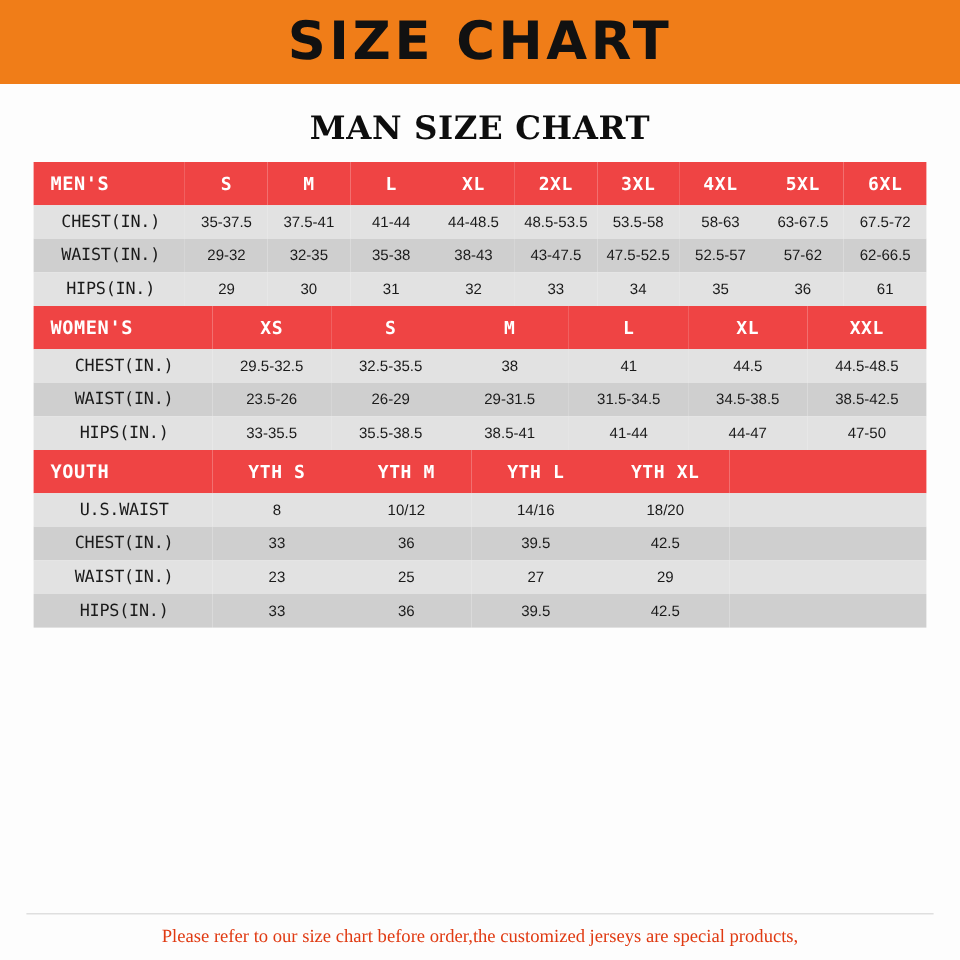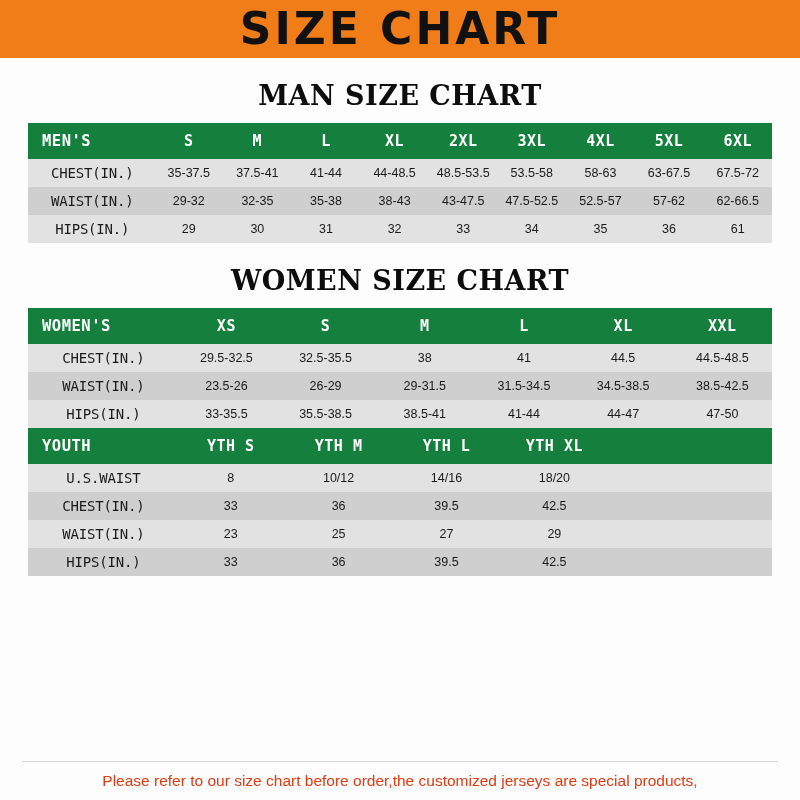--- a/index.html
+++ b/index.html
@@ -12,21 +12,21 @@
     overflow: hidden;
   }
   .page {
     width: 800px;
     height: 800px;
     position: relative;
     background: #fdfdfd;
   }
   
   .banner {
-    height: 58px;
+    height: 70px;
     background: #f07d18;
     display: flex;
     align-items: center;
     justify-content: center;
   }
   .banner-title {
     font-family: "DejaVu Sans", sans-serif;
     font-weight: bold;
     font-size: 44px;
     letter-spacing: 3px;
@@ -55,21 +55,21 @@
   table.sz td, table.sz th {
     text-align: center;
     font-size: 12.5px;
     color: #1a1a1a;
     padding: 6px 2px;
     font-family: "Liberation Sans", sans-serif;
     font-weight: normal;
   }
   
   table.sz thead tr {
-    background: #15803d;
+    background: #ef4444;
   }
   table.sz thead th {
     color: #ffffff;
     font-family: "DejaVu Sans Mono", monospace;
     font-weight: bold;
     font-size: 15px;
     letter-spacing: 0.5px;
     padding: 9px 2px;
   }
   table.sz thead th.rowlabel {
@@ -96,21 +96,21 @@
   
   .note {
     position: absolute;
     left: 0; right: 0;
     bottom: 8px;
     padding: 0 22px;
     text-align: center;
     color: #e03a12;
     font-size: 15.5px;
     line-height: 1.45;
-    font-family: Liberation Sans, sans-serif;
+    font-family: Liberation Serif, serif;
   }
   .note .divider {
     height: 1px;
     background: #d8d8d8;
     margin: 0 0 8px 0;
   }
 </style>
 </head>
 <body>
 
@@ -184,21 +184,20 @@
           <td>34</td>
           <td>35</td>
           <td>36</td>
           <td>61</td>
         </tr>
       </tbody>
     </table>
   </div>
 
   <div class="section">
-    <div class="section-title">WOMEN SIZE CHART</div>
     <table class="sz women-tbl">
       <colgroup>
         <col class="label">
         <col>
           <col>
           <col>
           <col>
           <col>
           <col>
       </colgroup>

